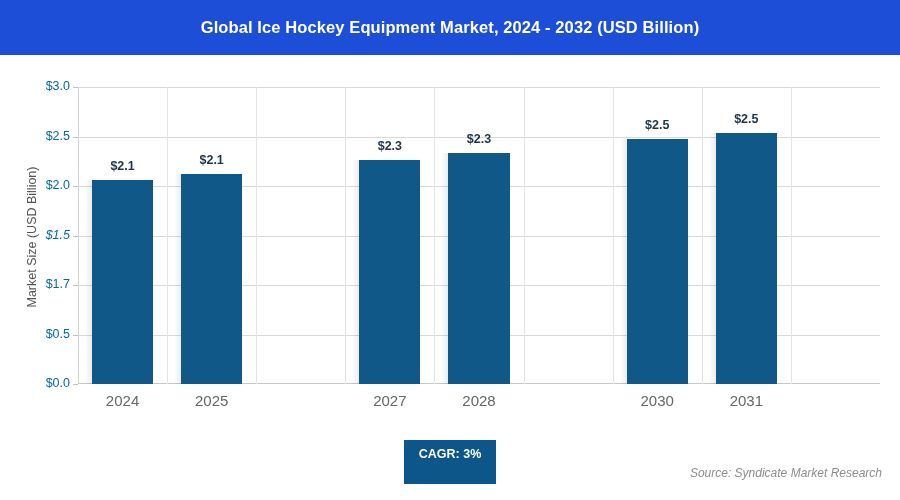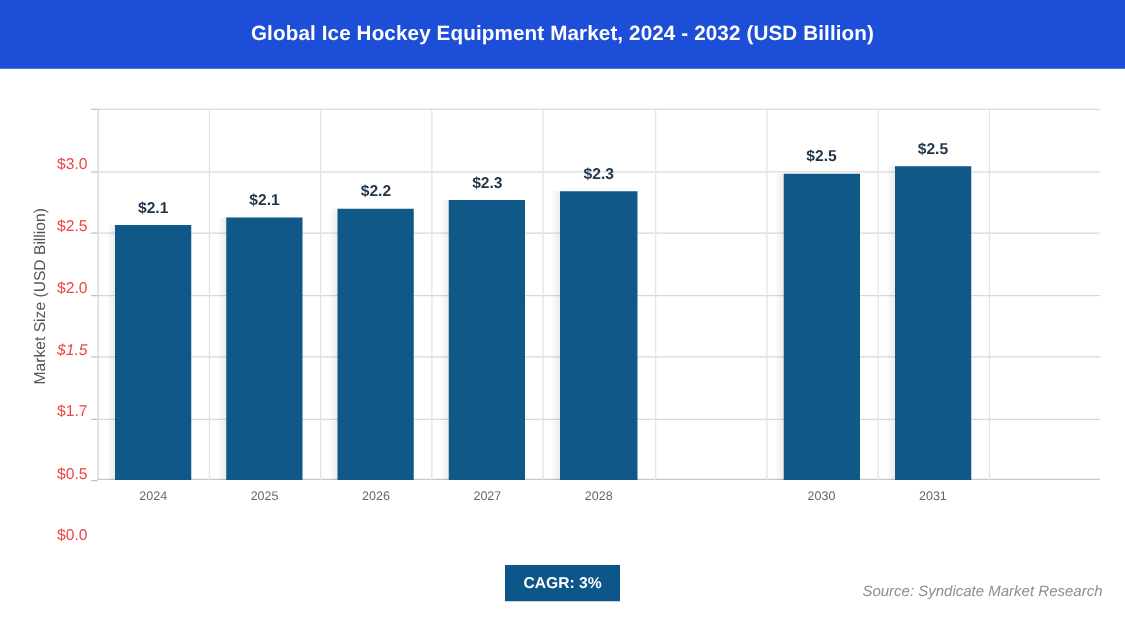--- a/index.html
+++ b/index.html
@@ -100,23 +100,22 @@
     top: 0;
     width: 1px;
     height: 297px;
     background: #e4e4e4;
   }
   .ylabel {
     position: absolute;
     width: 48px;
     text-align: right;
     font-size: 12.5px;
-    color: #ef4444;
-    white-space: nowrap;
-    margin-top: 45px;
+    color: #0369a1;
+    white-space: nowrap;
   }
   .ytickmark {
     position: absolute;
     width: 5px;
     height: 1px;
     background: #c0c0c0;
   }
   
   .bar-slot {
     position: absolute;
@@ -146,31 +145,31 @@
     font-weight: bold;
     color: #1f3448;
     white-space: nowrap;
   }
   .x-label {
     position: absolute;
     top: 305px;
     left: -14px;
     width: calc(100% + 28px);
     text-align: center;
-    font-size: 10px;
+    font-size: 15px;
     color: #666666;
     white-space: nowrap;
   }
   
   .cagr-badge {
     position: absolute;
     left: 404px;
-    top: 452px;
+    top: 440px;
     width: 92px;
-    height: 29px;
+    height: 44px;
     background: #0d5689;
     color: #ffffff;
     font-size: 12.5px;
     font-weight: bold;
     text-align: center;
     line-height: 29px;
     white-space: nowrap;
   }
   .source-note {
     position: absolute;
@@ -231,26 +230,20 @@
           <div class="bar" style="height: 203.94px; background: rgb(16, 88, 135);"></div>
           <div class="bar-label" style="top: 72.06px;">$2.1</div>
           <div class="x-label">2024</div>
         </div>
         <div class="bar-slot" style="left: 103.146px; width: 61.0411px;">
           <div class="bar-shadow" style="height: 209.88px;"></div>
           <div class="bar" style="height: 209.88px; background: rgb(16, 88, 135);"></div>
           <div class="bar-label" style="top: 66.12px;">$2.1</div>
           <div class="x-label">2025</div>
         </div>
-        <div class="bar-slot" style="left: 192.257px; width: 61.0411px;">
-          <div class="bar-shadow" style="height: 216.81px;"></div>
-          <div class="bar" style="height: 216.81px; background: rgb(16, 88, 135);"></div>
-          <div class="bar-label" style="top: 59.19px;">$2.2</div>
-          <div class="x-label">2026</div>
-        </div>
         <div class="bar-slot" style="left: 281.368px; width: 61.0411px;">
           <div class="bar-shadow" style="height: 223.74px;"></div>
           <div class="bar" style="height: 223.74px; background: rgb(16, 88, 135);"></div>
           <div class="bar-label" style="top: 52.26px;">$2.3</div>
           <div class="x-label">2027</div>
         </div>
         <div class="bar-slot" style="left: 370.479px; width: 61.0411px;">
           <div class="bar-shadow" style="height: 230.67px;"></div>
           <div class="bar" style="height: 230.67px; background: rgb(16, 88, 135);"></div>
           <div class="bar-label" style="top: 45.33px;">$2.3</div>

